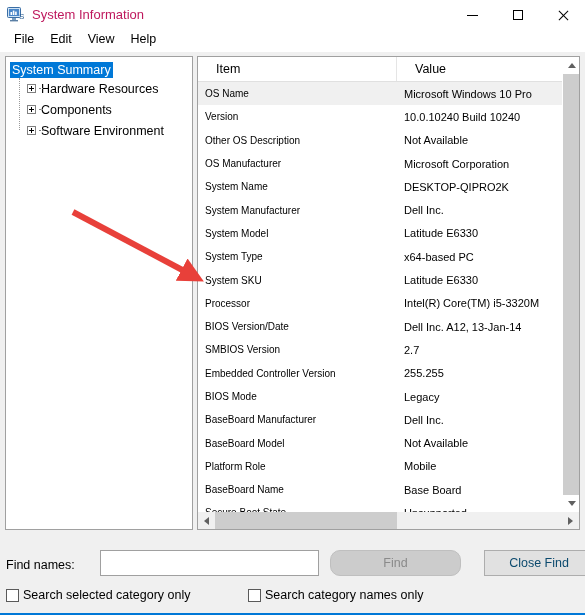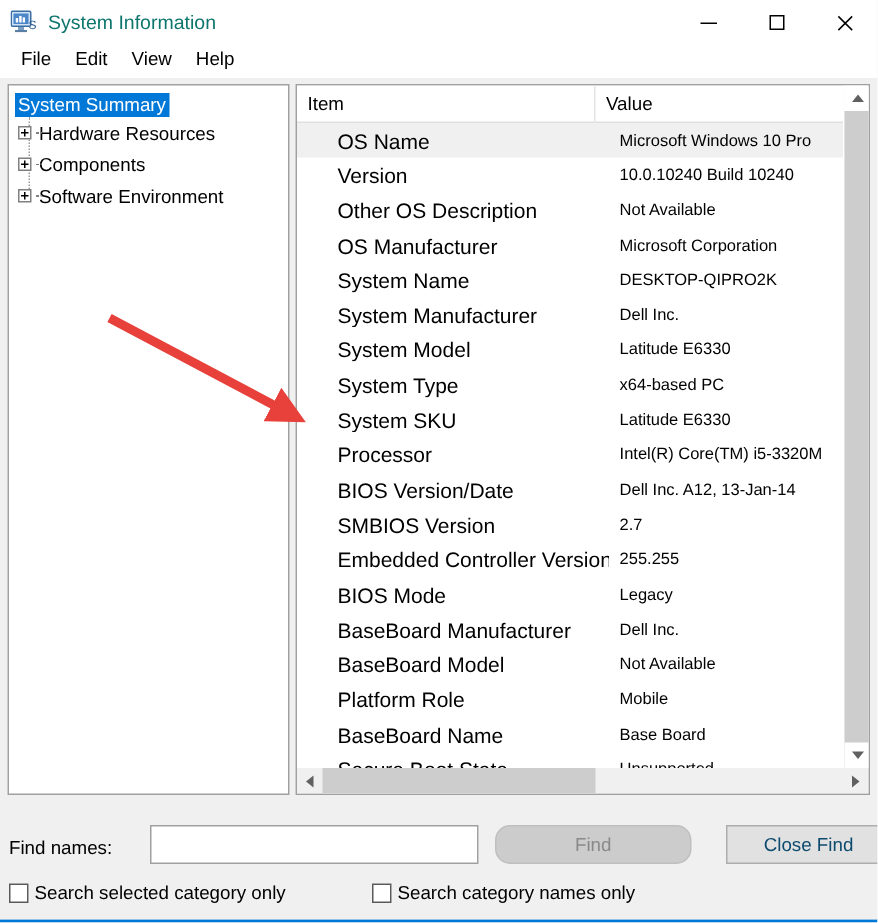--- a/index.html
+++ b/index.html
@@ -37,21 +37,21 @@
   }
   .app-icon {
     position: absolute;
     left: 7px; top: 6px;
     width: 17px; height: 17px;
   }
   .title-text {
     position: absolute;
     left: 32px; top: 7px;
     font-size: 13px;
-    color: #0f766e;
+    color: #be185d;
     white-space: nowrap;
   }
   .win-btns {
     position: absolute;
     right: 0; top: 0;
     display: flex;
     height: 30px;
   }
   .win-btn {
     width: 45px;
@@ -131,21 +131,21 @@
     height: 21px;
     white-space: nowrap;
     cursor: default;
     font-size: 12.5px;
   }
   .tree-node.root {
     padding-left: 4px;
     align-items: flex-end;
   }
   .tree-node.child {
-    padding-left: 2px;
+    padding-left: 17px;
   }
   .tree-label {
     padding: 1px 2px;
   }
   .tree-node.selected .tree-label {
     background: #0078d7;
     color: #ffffff;
   }
   .expander {
     position: relative;
@@ -211,21 +211,21 @@
     width: 381px;
     height: 24px;
     background: #ffffff;
     border-bottom: 1px solid #e0e0e0;
     display: flex;
   }
   .hdr-cell {
     height: 24px;
     line-height: 24px;
     font-size: 12.5px;
-    padding-left: 7px;
+    padding-left: 18px;
     box-sizing: border-box;
     border-right: 1px solid #e5e5e5;
     cursor: default;
     white-space: nowrap;
     overflow: hidden;
   }
   .hdr-item  { width: 199px; }
   .hdr-value { width: 165px; border-right: none; }
   .rows {
     position: absolute;
@@ -239,23 +239,22 @@
     height: 23.3px;
     align-items: center;
     cursor: default;
     white-space: nowrap;
   }
   .row.highlight { background: #f0f0f0; }
   .cell-item {
     width: 199px;
     padding-left: 7px;
     box-sizing: border-box;
-    font-size: 14px;
-    overflow: hidden;
-    margin-left: 20px;
+    font-size: 10px;
+    overflow: hidden;
   }
   .cell-value {
     width: 165px;
     padding-left: 7px;
     box-sizing: border-box;
     font-size: 11px;
     overflow: hidden;
   }
 
   

